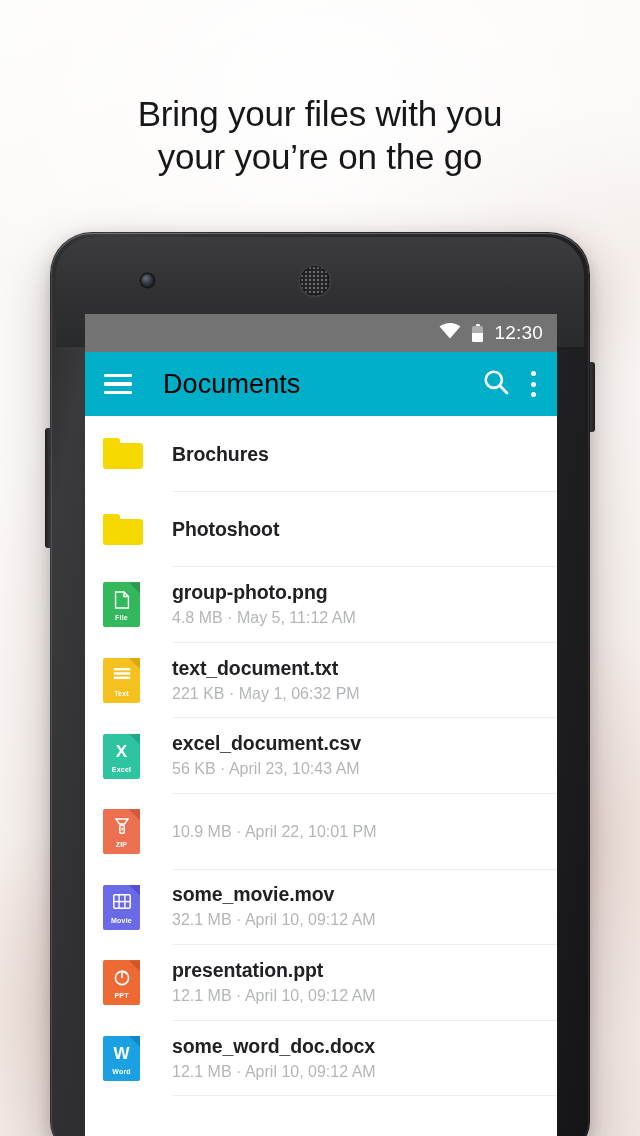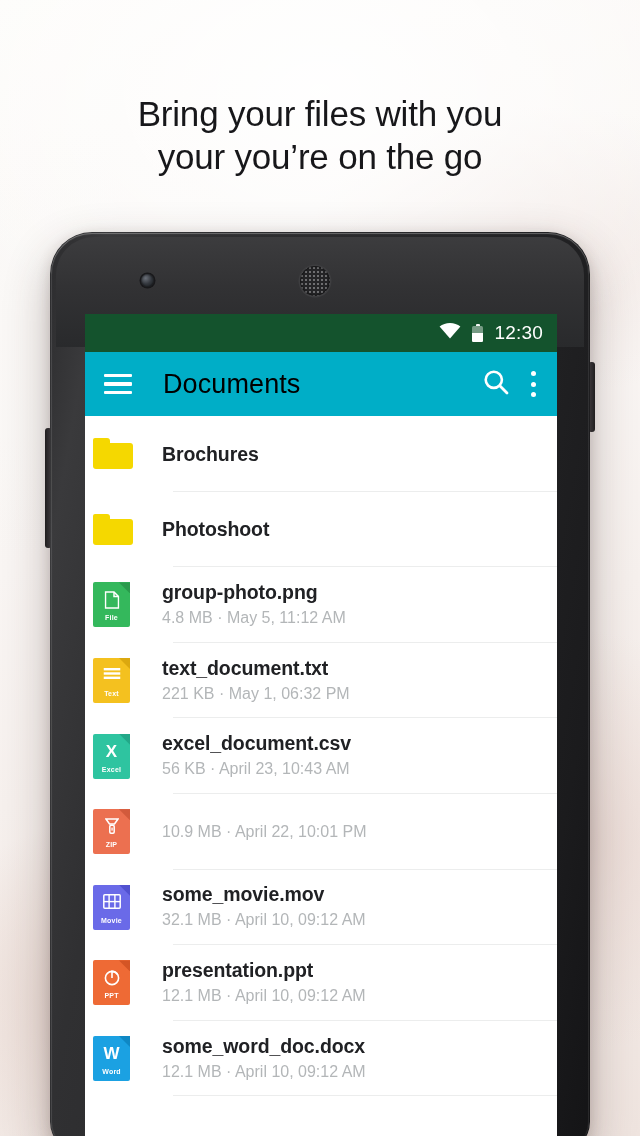--- a/index.html
+++ b/index.html
@@ -148,21 +148,21 @@
     width: 472px;
     height: 838px;
     overflow: hidden;
     background: #ffffff;
     z-index: 7;
   }
 
   
   .statusbar {
     height: 38px;
-    background: #14532d;
+    background: #737373;
     display: flex;
     align-items: center;
     justify-content: flex-end;
     padding-right: 14px;
     box-sizing: border-box;
   }
   .status-icons {
     display: flex;
     align-items: center;
     gap: 11px;
@@ -268,21 +268,21 @@
   
   .filelist {
     background: #ffffff;
     height: 736px;
     overflow: hidden;
   }
   .row {
     display: flex;
     align-items: center;
     height: 75.6px;
-    padding-left: 6px;
+    padding-left: 16px;
     box-sizing: border-box;
     position: relative;
     cursor: pointer;
   }
   .row .divider {
     position: absolute;
     left: 88px;
     right: 0;
     bottom: 0;
     height: 1px;

